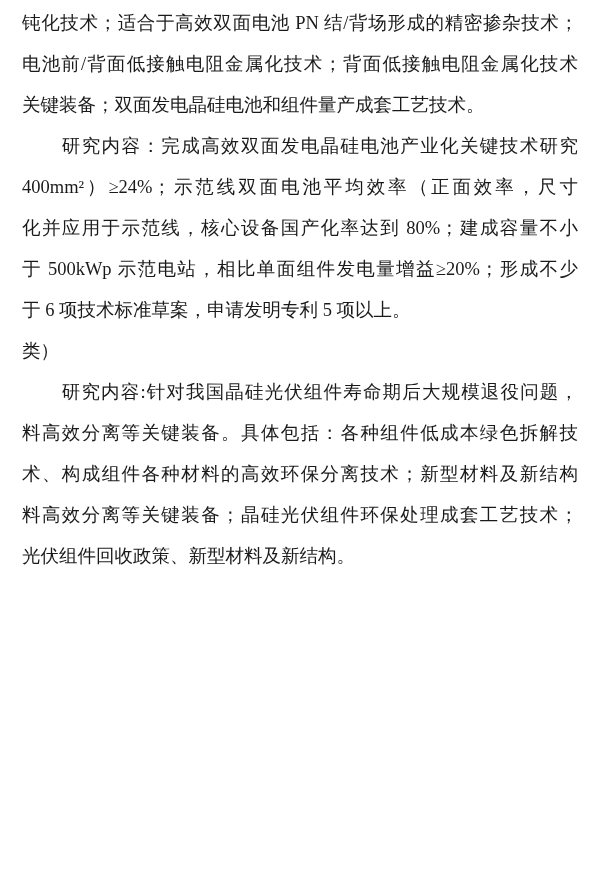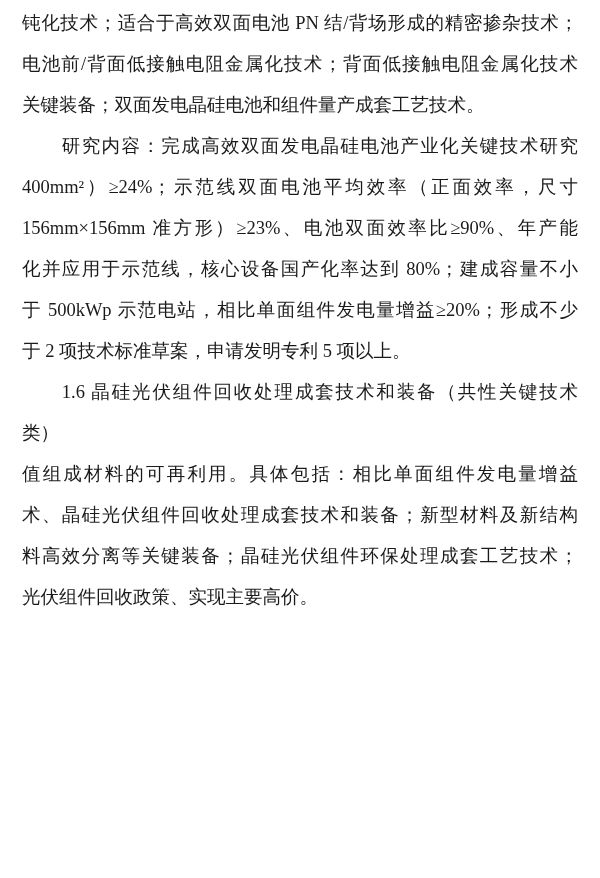--- a/index.html
+++ b/index.html
@@ -58,25 +58,24 @@
 </head>
 <body>
 
 <div class="page">
   <div class="textblock">
     <div class="line full">钝化技术；适合于高效双面电池 PN 结/背场形成的精密掺杂技术；</div>
     <div class="line full">电池前/背面低接触电阻金属化技术；背面低接触电阻金属化技术</div>
     <div class="line end">关键装备；双面发电晶硅电池和组件量产成套工艺技术。</div>
     <div class="line full indent">研究内容：完成高效双面发电晶硅电池产业化关键技术研究</div>
     <div class="line full">400mm²）≥24%；示范线双面电池平均效率（正面效率，尺寸</div>
-    <div class="line full">156mm×156mm 准方形）≥23%、电池双面效率比≥90%、年产能</div>
     <div class="line full">化并应用于示范线，核心设备国产化率达到 80%；建成容量不小</div>
     <div class="line full">于 500kWp 示范电站，相比单面组件发电量增益≥20%；形成不少</div>
-    <div class="line end">于 2 项技术标准草案，申请发明专利 5 项以上。</div>
-    <div class="line full indent">1.6 晶硅光伏组件回收处理成套技术和装备（共性关键技术</div>
+    <div class="line end">于 6 项技术标准草案，申请发明专利 5 项以上。</div>
     <div class="line end">类）</div>
-    <div class="line full">值组成材料的可再利用。具体包括：相比单面组件发电量增益</div>
-    <div class="line full">术、晶硅光伏组件回收处理成套技术和装备；新型材料及新结构</div>
+    <div class="line full indent">研究内容:针对我国晶硅光伏组件寿命期后大规模退役问题，</div>
+    <div class="line full">料高效分离等关键装备。具体包括：各种组件低成本绿色拆解技</div>
+    <div class="line full">术、构成组件各种材料的高效环保分离技术；新型材料及新结构</div>
     <div class="line full">料高效分离等关键装备；晶硅光伏组件环保处理成套工艺技术；</div>
-    <div class="line end">光伏组件回收政策、实现主要高价。</div>
+    <div class="line end">光伏组件回收政策、新型材料及新结构。</div>
   </div>
   <div class="footer">— 6 —</div>
 </div>
 
 </body></html>

